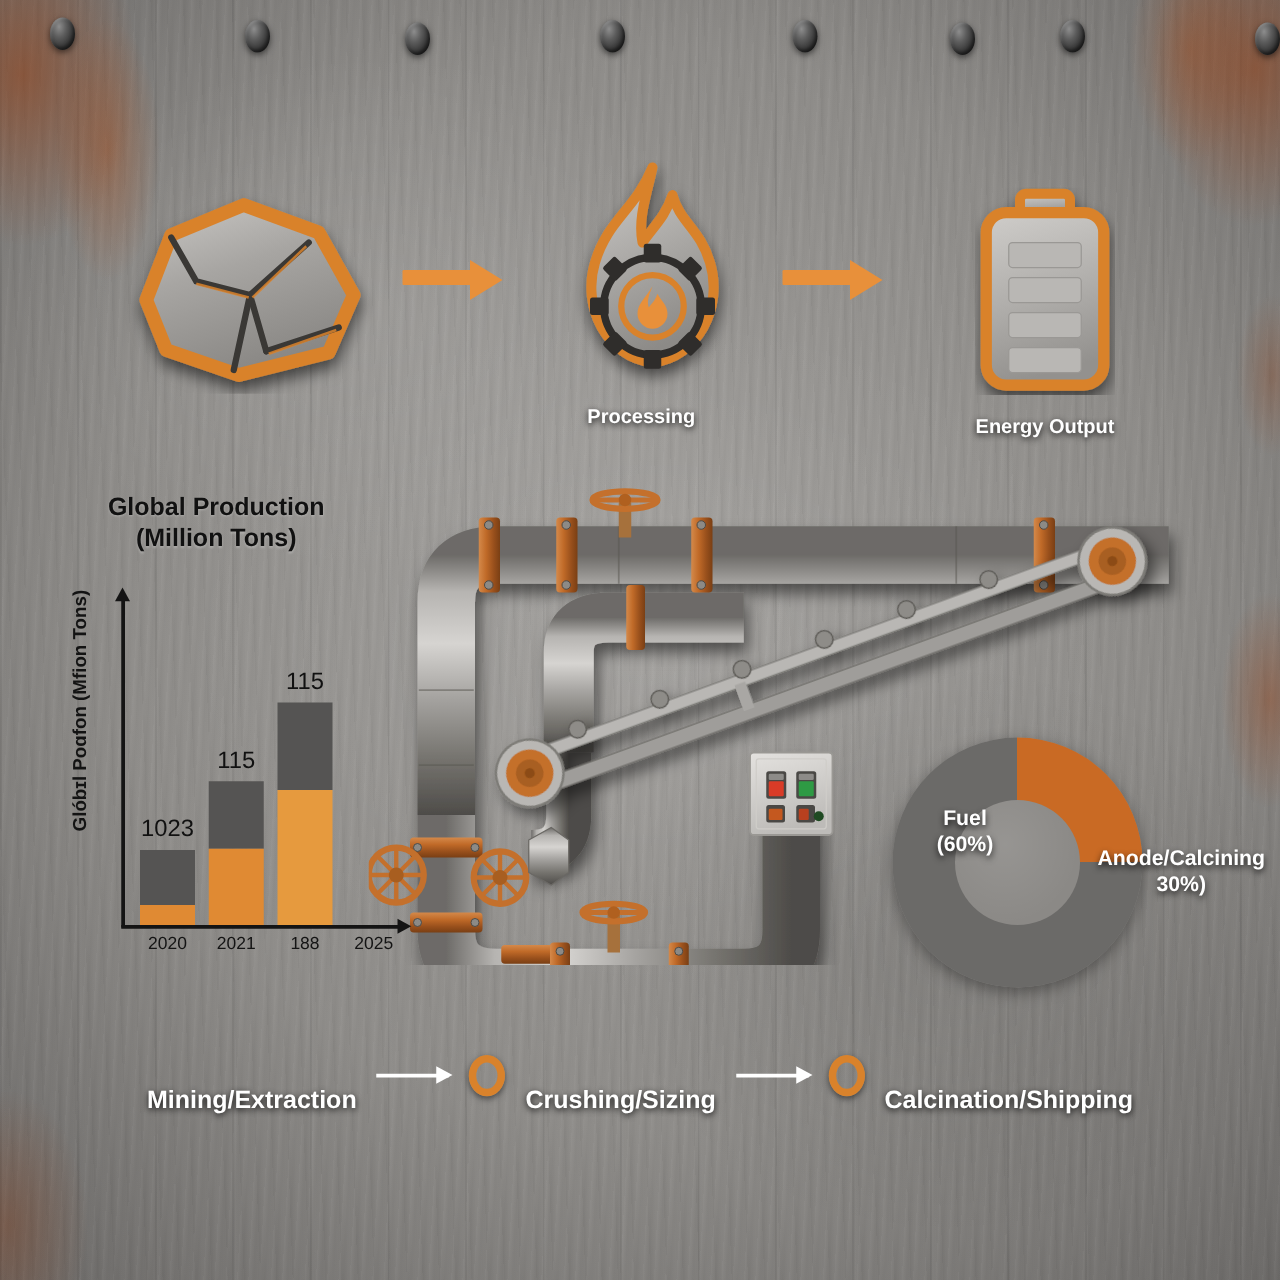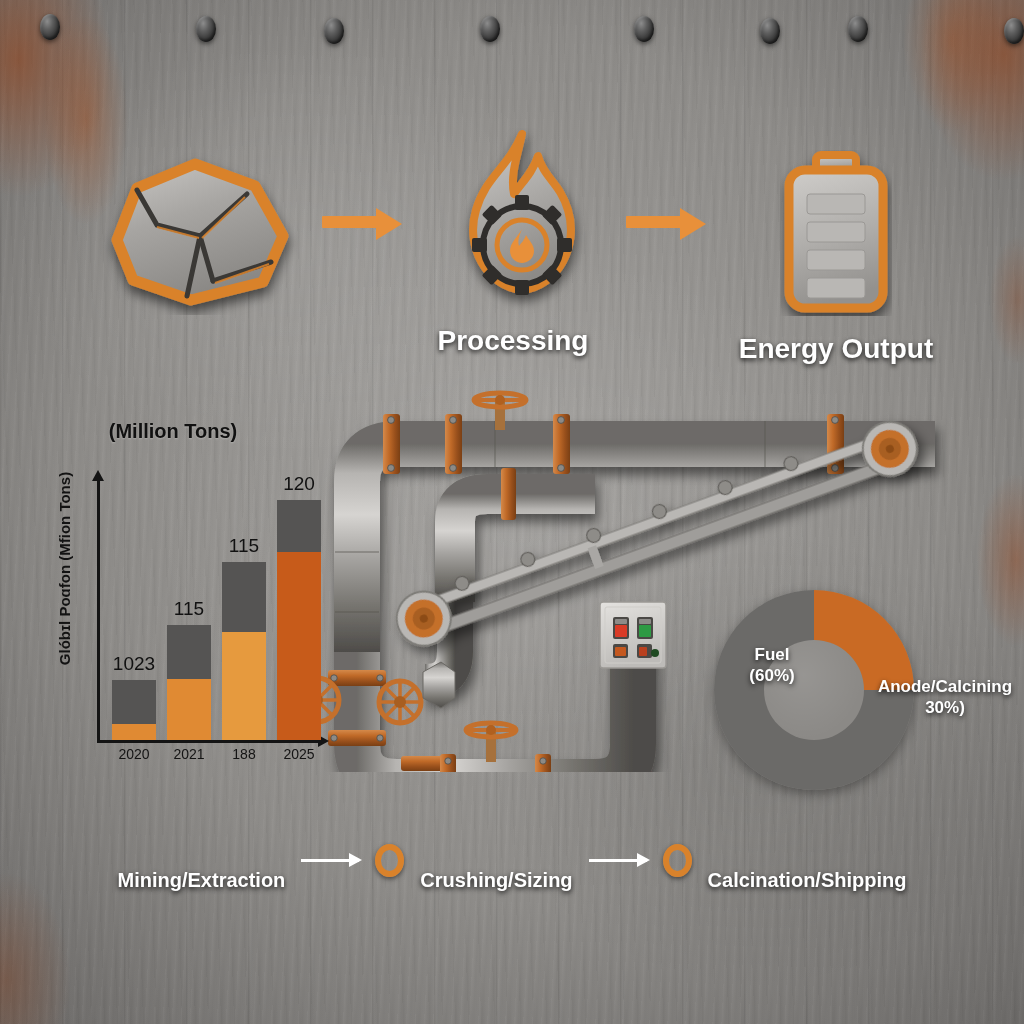--- a/index.html
+++ b/index.html
@@ -33,21 +33,21 @@
       radial-gradient(ellipse 900px 900px at 512px 470px, #a2a09d 0%, #8e8c89 48%, #6f6d6b 80%, #5a5856 100%);
   }
 
   
   .rivet{position:absolute;width:20px;height:26px;border-radius:50%;
     background:radial-gradient(ellipse at 36% 28%, #8d8d8d 0%, #5d5d5d 32%, #333 66%, #1d1d1d 100%);
     box-shadow:0 2px 5px rgba(0,0,0,.55), inset -1px -2px 3px rgba(0,0,0,.5), inset 1px 1px 2px rgba(255,255,255,.22);}
 
   
   .icon-wrap{position:absolute;}
-  .ico-label{position:absolute;color:#fff;font-weight:bold;font-size:28px;
+  .ico-label{position:absolute;color:#fff;font-weight:bold;font-size:16px;
     text-shadow:0 2px 5px rgba(0,0,0,.85);white-space:nowrap;text-align:center;}
 
   .arrow{position:absolute;height:13px;}
   .arrow .shaft{position:absolute;left:0;top:3px;height:12px;border-radius:1px;}
   .arrow .head{position:absolute;top:-5px;width:0;height:0;border-top:16px solid transparent;border-bottom:16px solid transparent;}
 
   
   #barchart{position:absolute;left:28px;top:392px;width:300px;height:390px;}
   .chart-title{position:absolute;left:0;top:0;width:290px;text-align:center;color:#111;
     font-weight:bold;font-size:20px;line-height:25px;text-shadow:0 1px 2px rgba(255,255,255,.28);}
@@ -395,20 +395,21 @@
         <rect x="15" y="44" width="15" height="14" rx="2" fill="#4a4845"></rect>
         <rect x="17" y="47" width="11" height="9" rx="1" fill="#c4581f"></rect>
         <rect x="39" y="44" width="15" height="14" rx="2" fill="#4a4845"></rect>
         <rect x="41" y="47" width="8" height="9" rx="1" fill="#b8401f"></rect>
         <circle cx="57" cy="53" r="4" fill="#1f4a22"></circle>
       </g>
     </svg>
   </div>
 
   <div id="barchart">
+    <div class="chart-title" style="top:2px;">Global Production</div>
     <div class="chart-title" style="top:27px;">(Million Tons)</div>
 
     <div class="axis-y"></div>
     <div class="axis-x"></div>
     <div class="ylabel">Glóbɪl Poɑfon (Mfion Tons)</div>
 
     <div class="bar" style="left:84px;height:60px;top:288px;">
       <div class="vlabel">1023</div>
       <div class="seg-top" style="height:44px;background:#555453;"></div>
       <div class="seg-bot" style="height:16px;background:#E08A33;"></div>
@@ -419,25 +420,20 @@
       <div class="seg-top" style="height:54px;background:#555453;"></div>
       <div class="seg-bot" style="height:61px;background:#E08A33;"></div>
     </div>
 
     <div class="bar" style="left:194px;height:178px;top:170px;">
       <div class="vlabel">115</div>
       <div class="seg-top" style="height:70px;background:#555453;"></div>
       <div class="seg-bot" style="height:108px;background:#E69A3E;"></div>
     </div>
 
-    <div class="bar" style="left:249px;height:240px;top:108px;">
-      <div class="vlabel">120</div>
-      <div class="seg-top" style="height:52px;background:#555453;"></div>
-      <div class="seg-bot" style="height:188px;background:#C75B1A;"></div>
-    </div>
 
     <div class="xtick" style="left:76px;">2020</div>
     <div class="xtick" style="left:131px;">2021</div>
     <div class="xtick" style="left:186px;">188</div>
     <div class="xtick" style="left:241px;">2025</div>
   </div>
 
   <div id="donut">
     <div class="donut-ring" style="background:conic-gradient(from 0deg, #C96A24 0deg 90deg, #6B6A68 90deg 360deg);
                 box-shadow:0 4px 12px rgba(0,0,0,.35);"></div>

